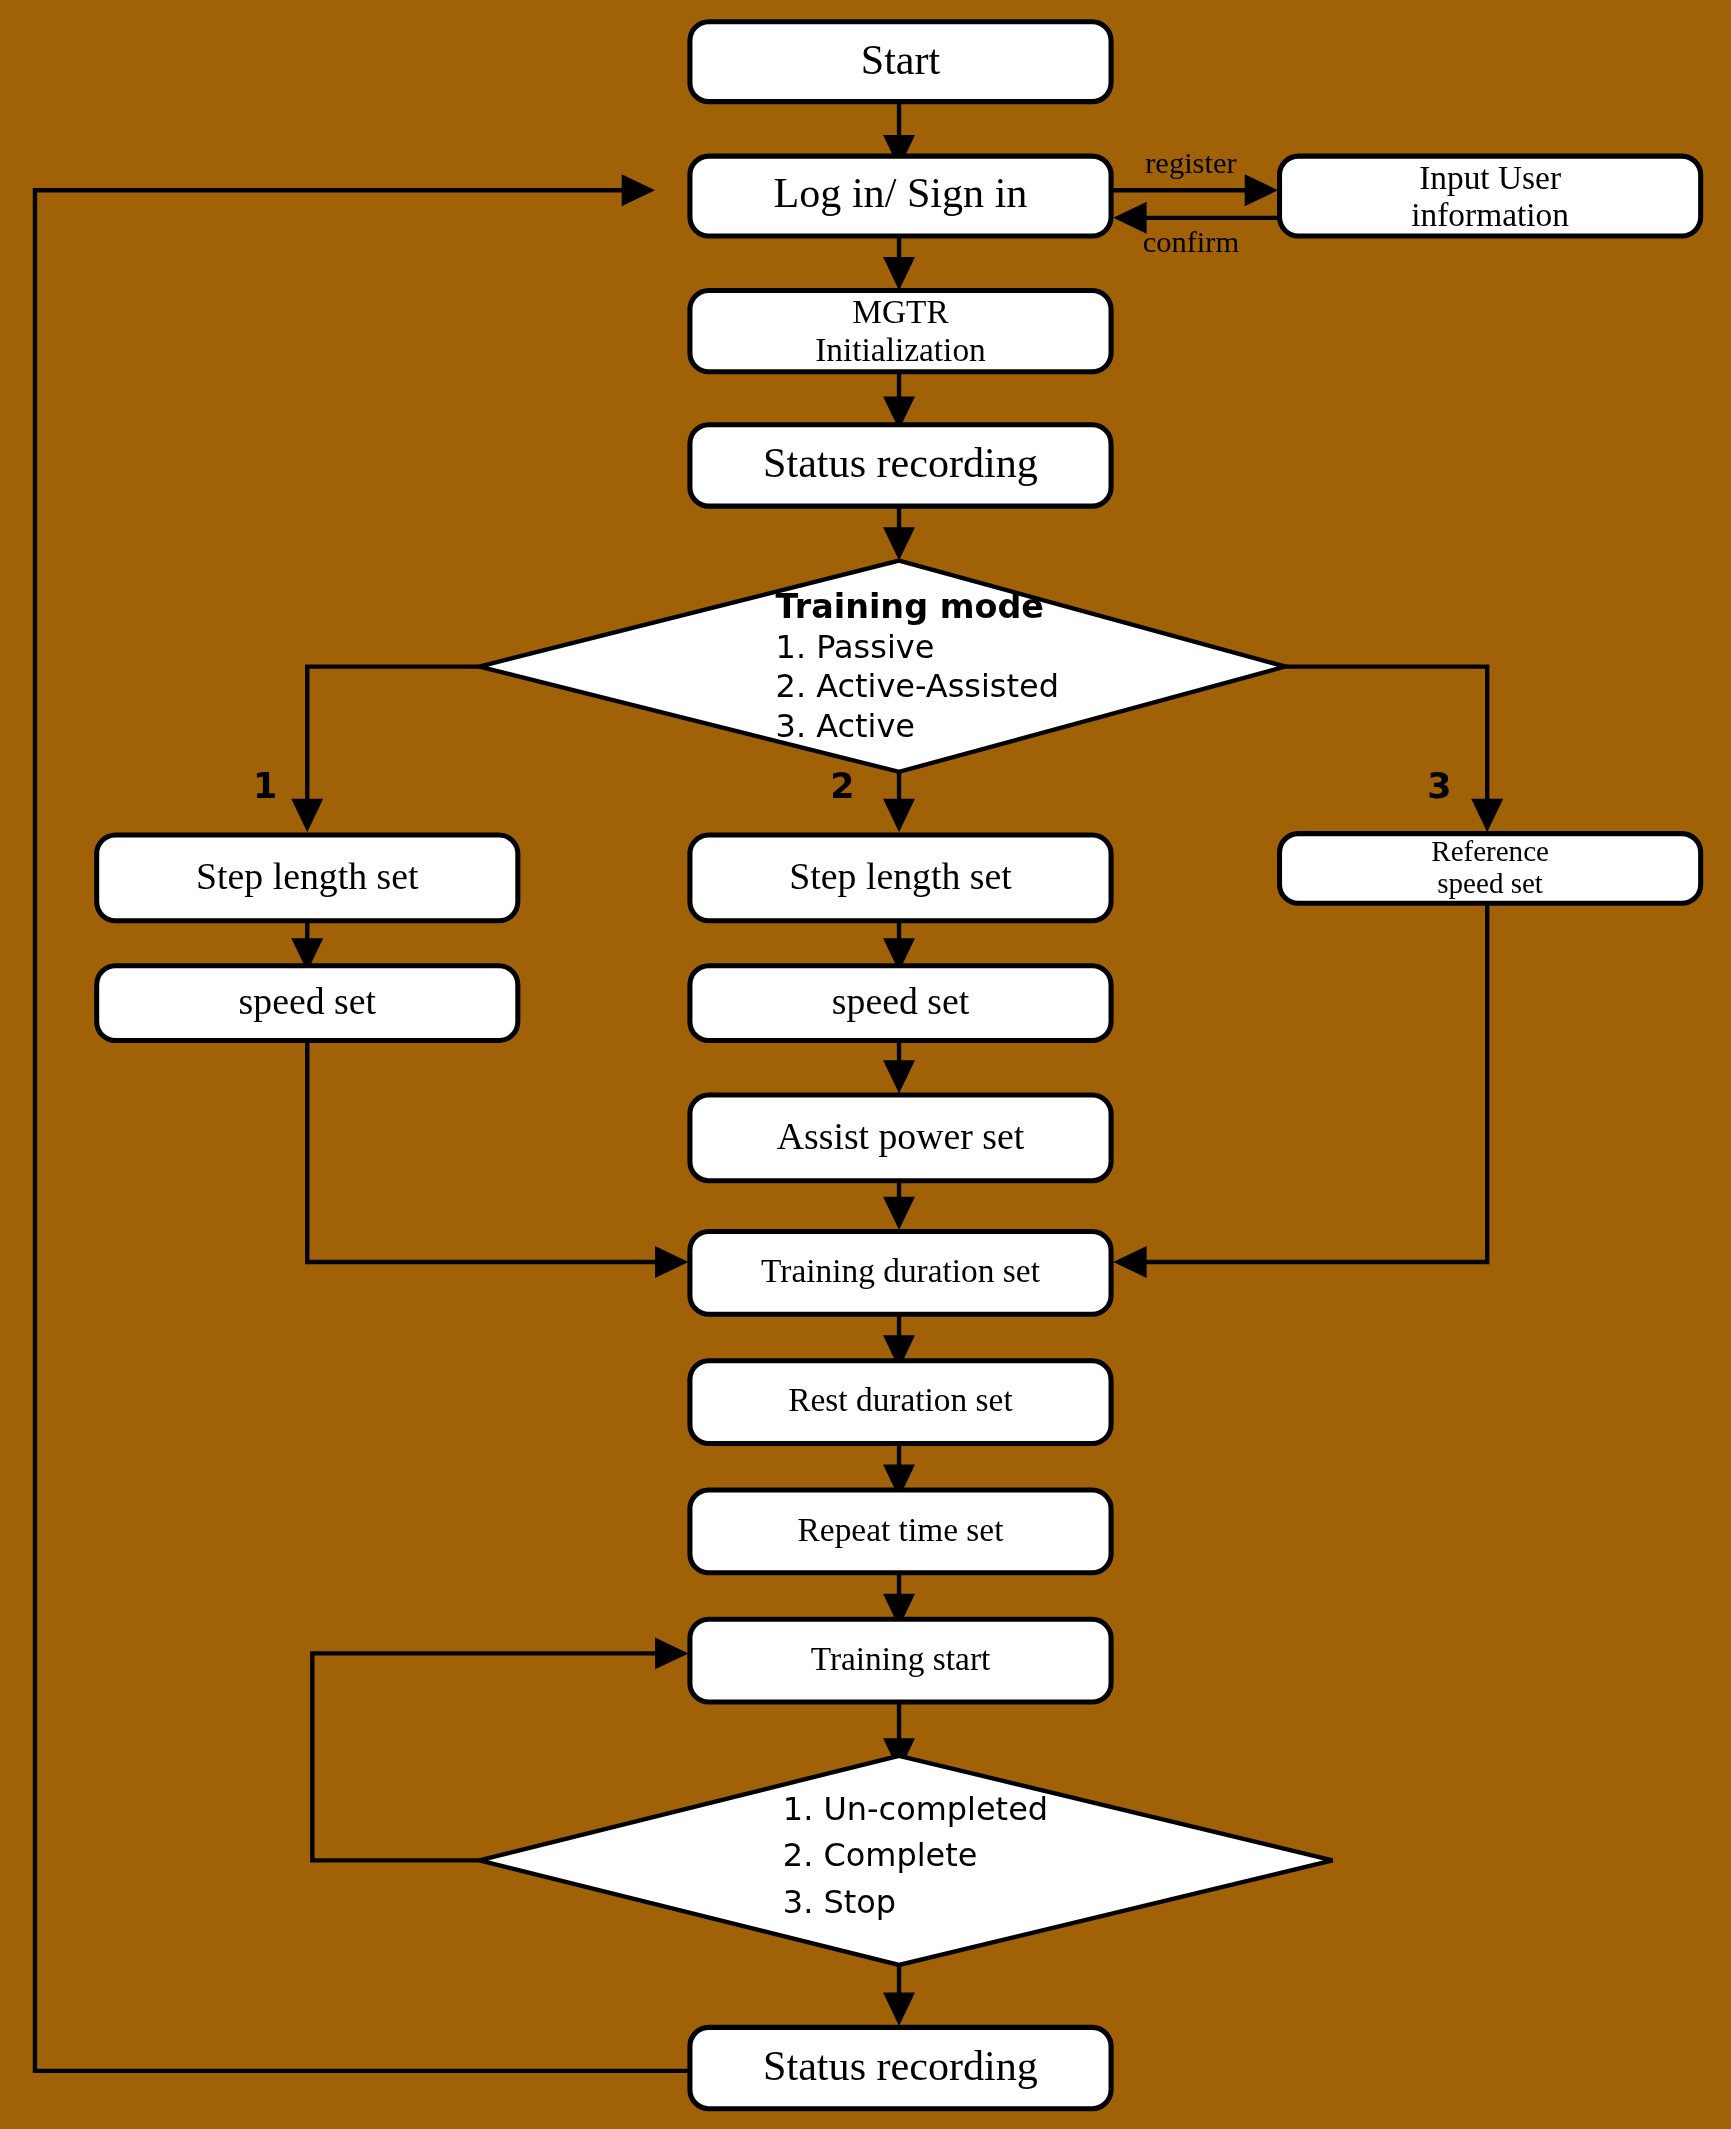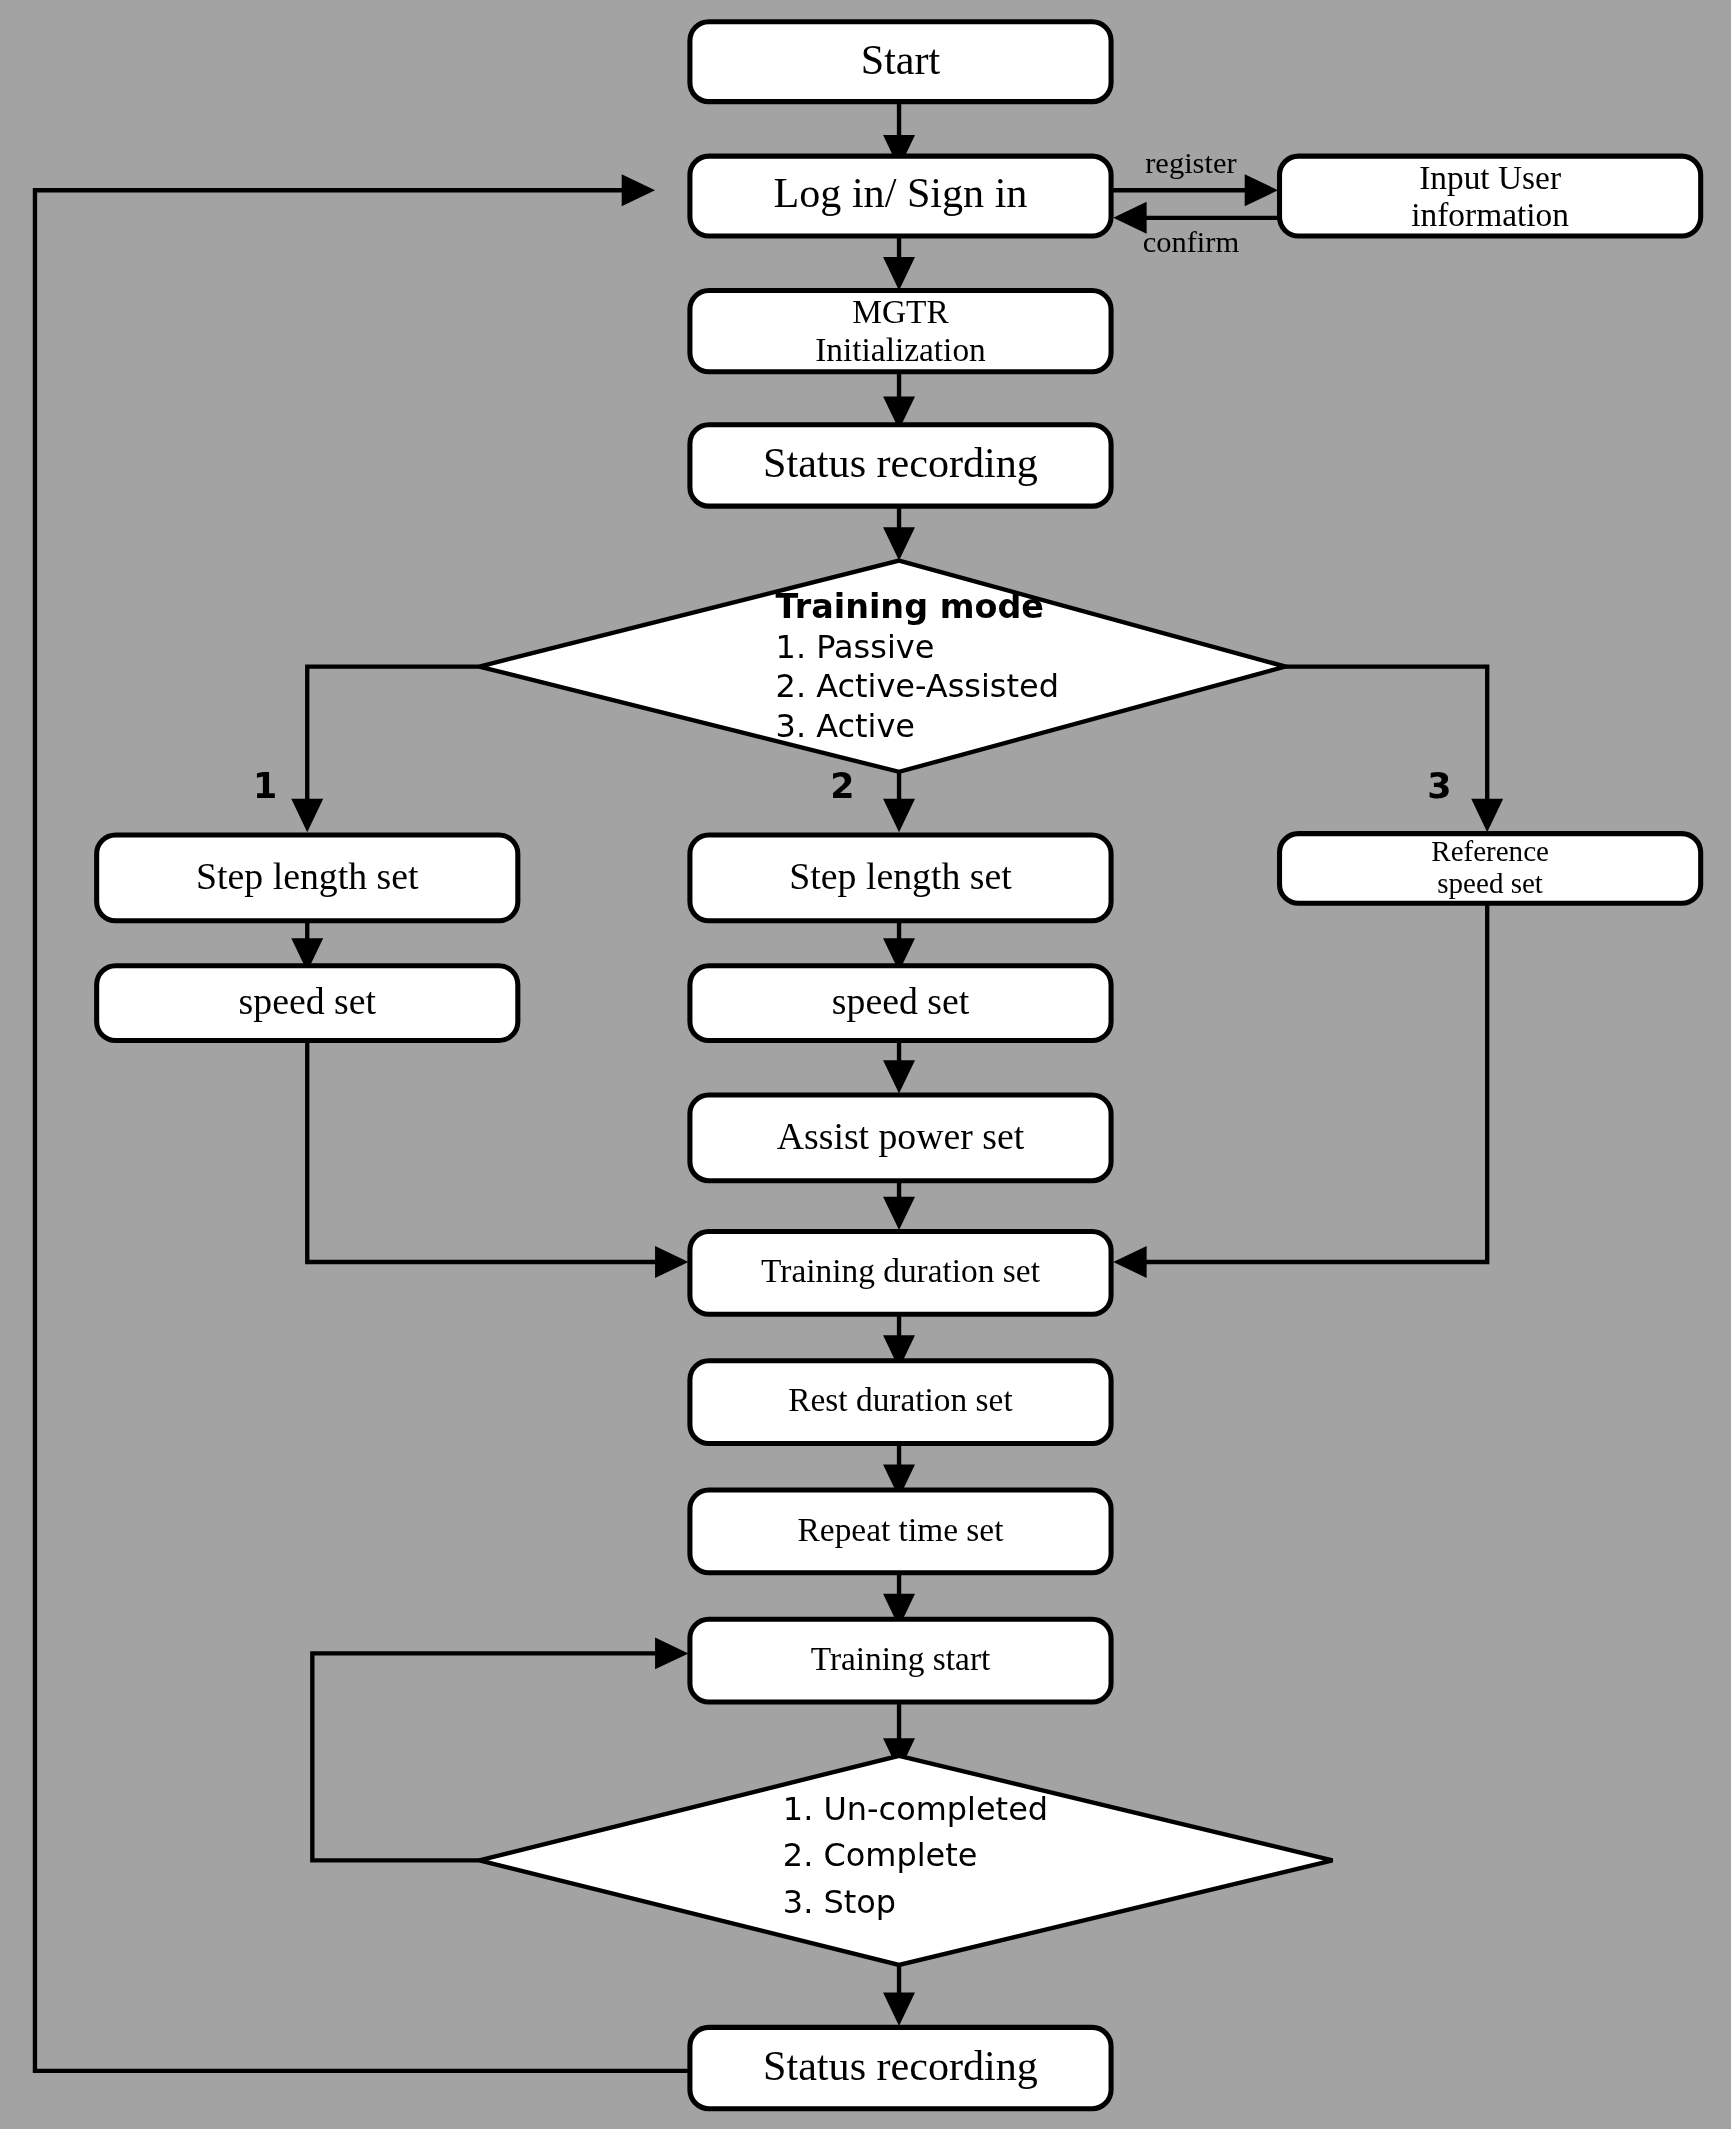--- a/index.html
+++ b/index.html
@@ -4,21 +4,21 @@
 <style>
   html, body {
     margin: 0;
     padding: 0;
     background: #ffffff;
   }
   #stage {
     position: relative;
     width: 1732px;
     height: 2129px;
-    background: #a3a3a3;
+    background: #a16207;
     overflow: hidden;
   }
   svg#flow {
     position: absolute;
     top: 0;
     left: 0;
     width: 1732px;
     height: 2129px;
   }
   .box-rect {

